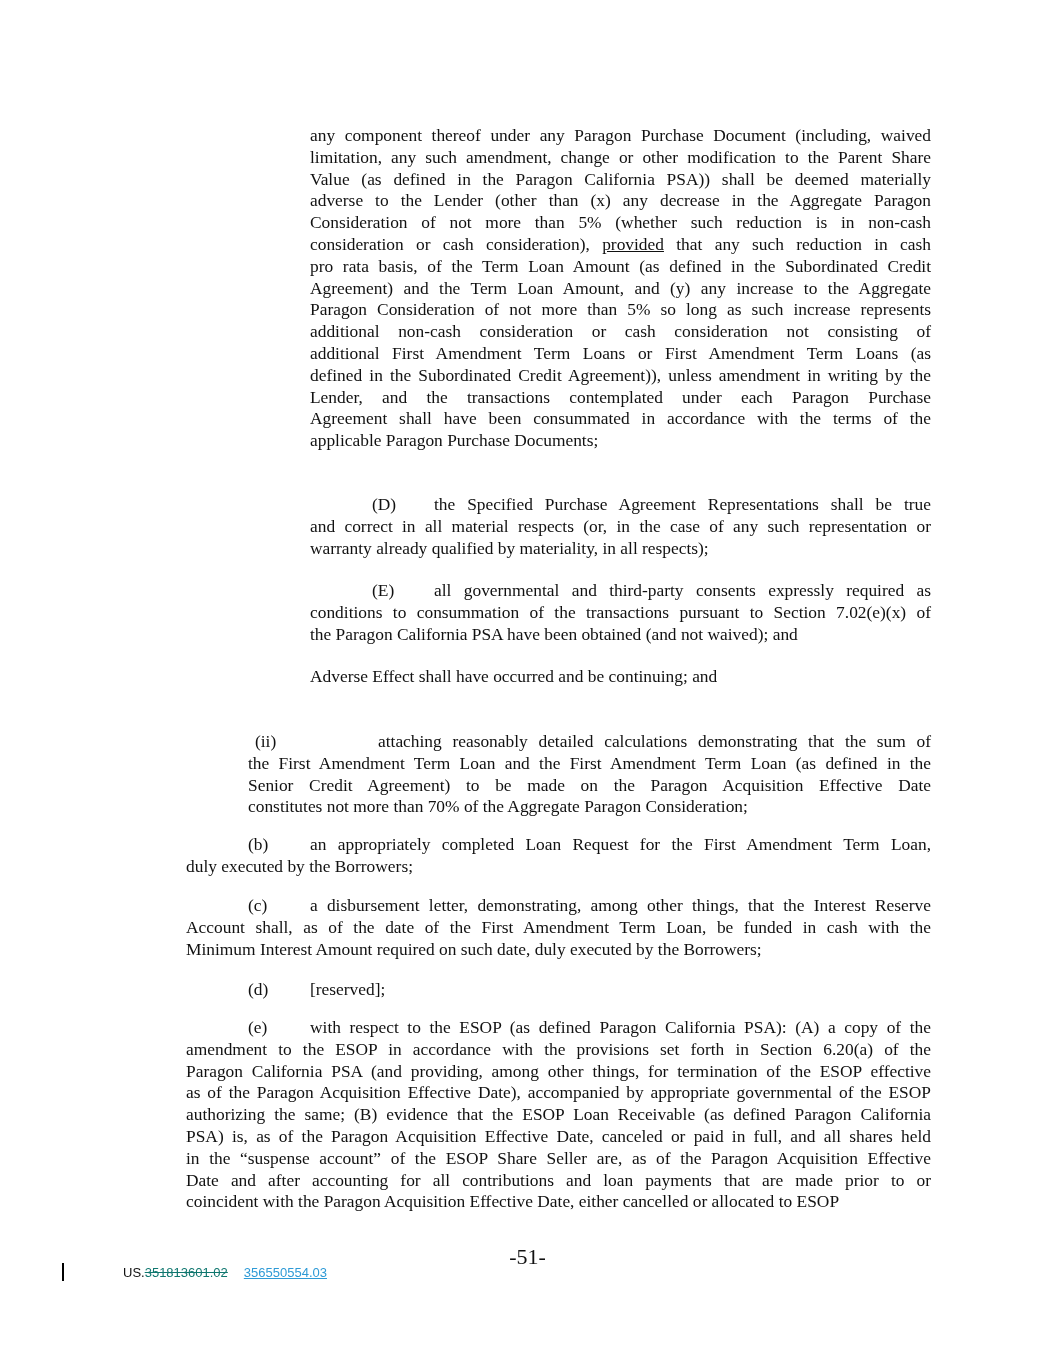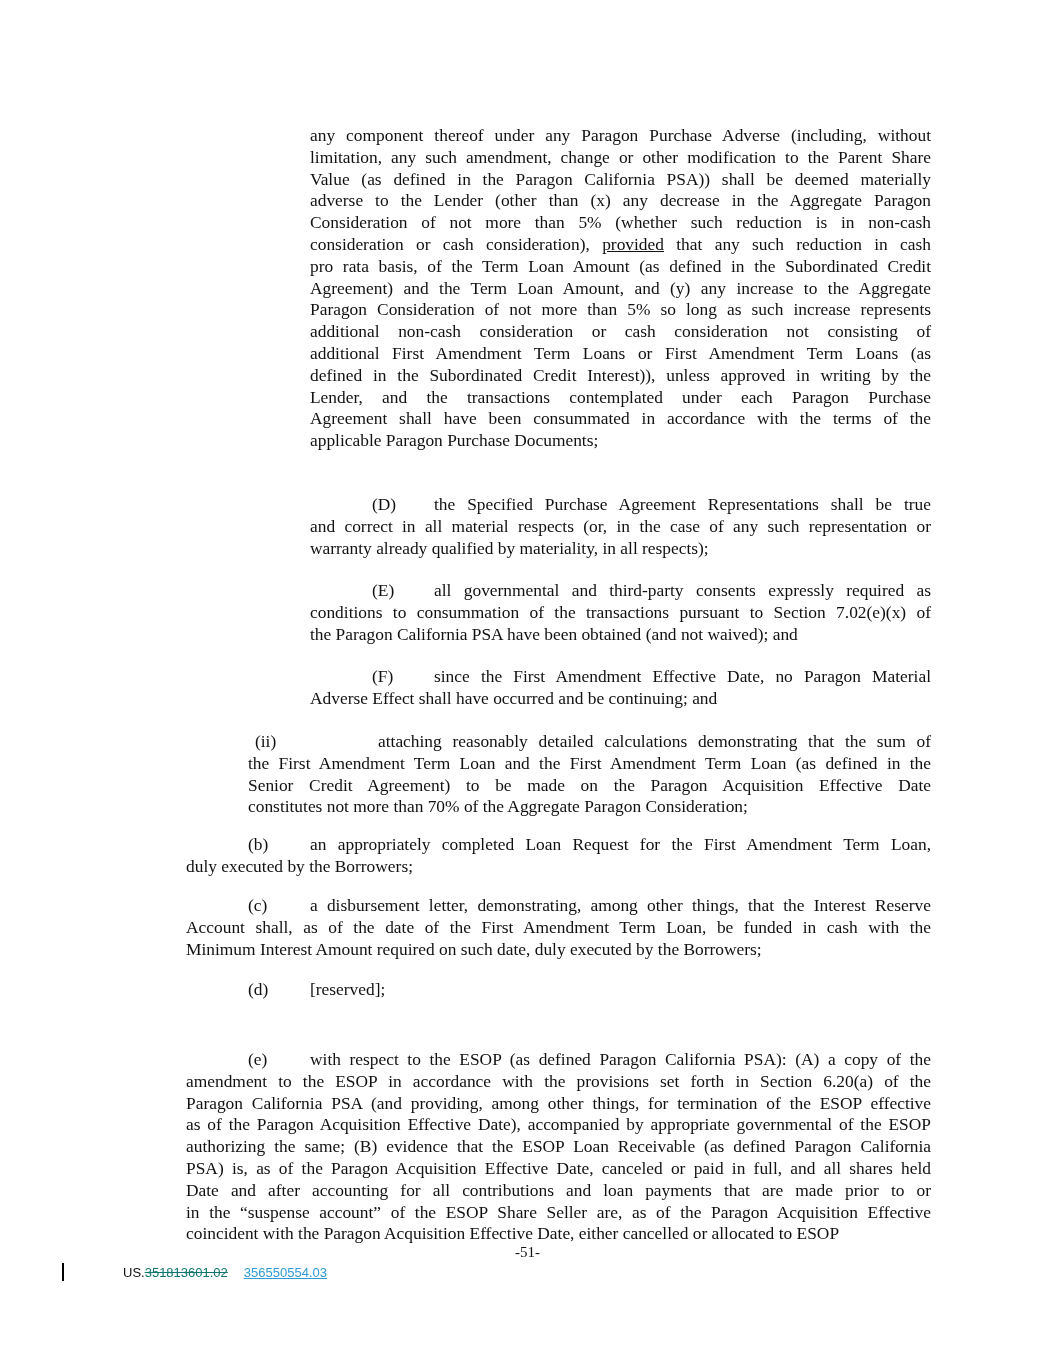--- a/index.html
+++ b/index.html
@@ -3,85 +3,84 @@
 <meta charset="utf-8">
 <style>
   html, body { margin:0; padding:0; background:#ffffff; }
   body { width:1055px; height:1365px; position:relative; overflow:hidden;
          font-family:"Liberation Serif", serif; color:#111; }
   .p { position:absolute; font-size:17.4px; line-height:21.8px; text-align:justify; }
   .p span.line { display:block; text-align:justify; text-align-last:justify; white-space:nowrap; }
   .p span.last { text-align-last:left; }
   .u { text-decoration:underline; }
   .tab { display:inline-block; }
-  .pagenum { position:absolute; left:0; width:1055px; top:1244px; text-align:center; font-size:15px; }
+  .pagenum { position:absolute; left:0; width:1055px; top:1244px; text-align:center; font-size:22px; }
   .footer { position:absolute; left:123px; top:1265px; font-family:"Liberation Sans", sans-serif; font-size:13px; }
   .del { color:#0f766e; text-decoration:line-through; }
   .ins { color:#2e9ad6; text-decoration:underline;margin-left:16px; }
   .bar { position:absolute; left:62px; top:1263px; width:1.5px; height:18px; background:#000; }
 </style>
 </head>
 <body>
 
 <div class="p" style="left:310px; top:125px; width:621px;">
-    <span class="line"><span>any component thereof under any Paragon Purchase Adverse (including, without</span></span>
+    <span class="line"><span>any component thereof under any Paragon Purchase Document (including, waived</span></span>
     <span class="line"><span>limitation, any such amendment, change or other modification to the Parent Share</span></span>
     <span class="line"><span>Value (as defined in the Paragon California PSA)) shall be deemed materially</span></span>
     <span class="line"><span>adverse to the Lender (other than (x) any decrease in the Aggregate Paragon</span></span>
     <span class="line"><span>Consideration of not more than 5% (whether such reduction is in non-cash</span></span>
     <span class="line"><span>consideration or cash consideration), </span><span class="u">provided</span><span> that any such reduction in cash</span></span>
     <span class="line"><span>pro rata basis, of the Term Loan Amount (as defined in the Subordinated Credit</span></span>
     <span class="line"><span>Agreement) and the Term Loan Amount, and (y) any increase to the Aggregate</span></span>
     <span class="line"><span>Paragon Consideration of not more than 5% so long as such increase represents</span></span>
     <span class="line"><span>additional non-cash consideration or cash consideration not consisting of</span></span>
     <span class="line"><span>additional First Amendment Term Loans or First Amendment Term Loans (as</span></span>
-    <span class="line"><span>defined in the Subordinated Credit Interest)), unless approved in writing by the</span></span>
+    <span class="line"><span>defined in the Subordinated Credit Agreement)), unless amendment in writing by the</span></span>
     <span class="line"><span>Lender, and the transactions contemplated under each Paragon Purchase</span></span>
     <span class="line"><span>Agreement shall have been consummated in accordance with the terms of the</span></span>
     <span class="line last"><span>applicable Paragon Purchase Documents;</span></span>
   </div>
 <div class="p" style="left:310px; top:494px; width:621px;">
     <span class="line" style="text-align: justify;"><span class="tab" style="margin-left: 62px; width: 62px;">(D)</span><span>the Specified Purchase Agreement Representations shall be true</span></span>
     <span class="line"><span>and correct in all material respects (or, in the case of any such representation or</span></span>
     <span class="line last"><span>warranty already qualified by materiality, in all respects);</span></span>
   </div>
 <div class="p" style="left:310px; top:580px; width:621px;">
     <span class="line" style="text-align: justify;"><span class="tab" style="margin-left: 62px; width: 62px;">(E)</span><span>all governmental and third-party consents expressly required as</span></span>
     <span class="line"><span>conditions to consummation of the transactions pursuant to Section 7.02(e)(x) of</span></span>
     <span class="line last"><span>the Paragon California PSA have been obtained (and not waived); and</span></span>
   </div>
 <div class="p" style="left:310px; top:666px; width:621px;">
-    <span class="line" style="text-align: justify;"><span class="tab" style="margin-left: 62px; width: 62px;">(F)</span><span>since the First Amendment Effective Date, no Paragon Material</span></span>
     <span class="line last"><span>Adverse Effect shall have occurred and be continuing; and</span></span>
   </div>
 <div class="p" style="left:248px; top:731px; width:683px;">
     <span class="line" style="text-align: justify;"><span class="tab" style="margin-left: 7px; width: 123px;">(ii)</span><span>attaching reasonably detailed calculations demonstrating that the sum of</span></span>
     <span class="line"><span>the First Amendment Term Loan and the First Amendment Term Loan (as defined in the</span></span>
     <span class="line"><span>Senior Credit Agreement) to be made on the Paragon Acquisition Effective Date</span></span>
     <span class="line last"><span>constitutes not more than 70% of the Aggregate Paragon Consideration;</span></span>
   </div>
 <div class="p" style="left:186px; top:834px; width:745px;">
     <span class="line" style="text-align: justify;"><span class="tab" style="margin-left: 62px; width: 62px;">(b)</span><span>an appropriately completed Loan Request for the First Amendment Term Loan,</span></span>
     <span class="line last"><span>duly executed by the Borrowers;</span></span>
   </div>
 <div class="p" style="left:186px; top:895px; width:745px;">
     <span class="line" style="text-align: justify;"><span class="tab" style="margin-left: 62px; width: 62px;">(c)</span><span>a disbursement letter, demonstrating, among other things, that the Interest Reserve</span></span>
     <span class="line"><span>Account shall, as of the date of the First Amendment Term Loan, be funded in cash with the</span></span>
     <span class="line last"><span>Minimum Interest Amount required on such date, duly executed by the Borrowers;</span></span>
   </div>
 <div class="p" style="left:186px; top:979px; width:745px;">
     <span class="line last" style="text-align: justify;"><span class="tab" style="margin-left: 62px; width: 62px;">(d)</span><span>[reserved];</span></span>
   </div>
-<div class="p" style="left:186px; top:1017px; width:745px;margin-top:32px;">
+<div class="p" style="left:186px; top:1017px; width:745px;">
     <span class="line" style="text-align: justify;"><span class="tab" style="margin-left: 62px; width: 62px;">(e)</span><span>with respect to the ESOP (as defined Paragon California PSA): (A) a copy of the</span></span>
     <span class="line"><span>amendment to the ESOP in accordance with the provisions set forth in Section 6.20(a) of the</span></span>
     <span class="line"><span>Paragon California PSA (and providing, among other things, for termination of the ESOP effective</span></span>
     <span class="line"><span>as of the Paragon Acquisition Effective Date), accompanied by appropriate governmental of the ESOP</span></span>
     <span class="line"><span>authorizing the same; (B) evidence that the ESOP Loan Receivable (as defined Paragon California</span></span>
     <span class="line"><span>PSA) is, as of the Paragon Acquisition Effective Date, canceled or paid in full, and all shares held</span></span>
+    <span class="line"><span>in the “suspense account” of the ESOP Share Seller are, as of the Paragon Acquisition Effective</span></span>
     <span class="line"><span>Date and after accounting for all contributions and loan payments that are made prior to or</span></span>
-    <span class="line"><span>in the “suspense account” of the ESOP Share Seller are, as of the Paragon Acquisition Effective</span></span>
     <span class="line last"><span>coincident with the Paragon Acquisition Effective Date, either cancelled or allocated to ESOP</span></span>
   </div>
 
 <div class="pagenum">-51-</div>
 <div class="bar"></div>
 <div class="footer"><span>US.</span><span class="del">351813601.02</span><span class="ins">356550554.03</span></div>
 
 </body></html>

